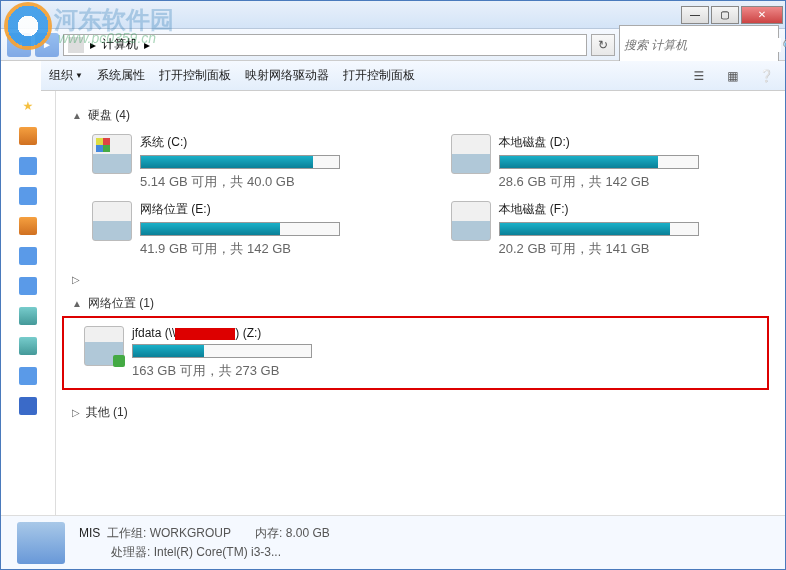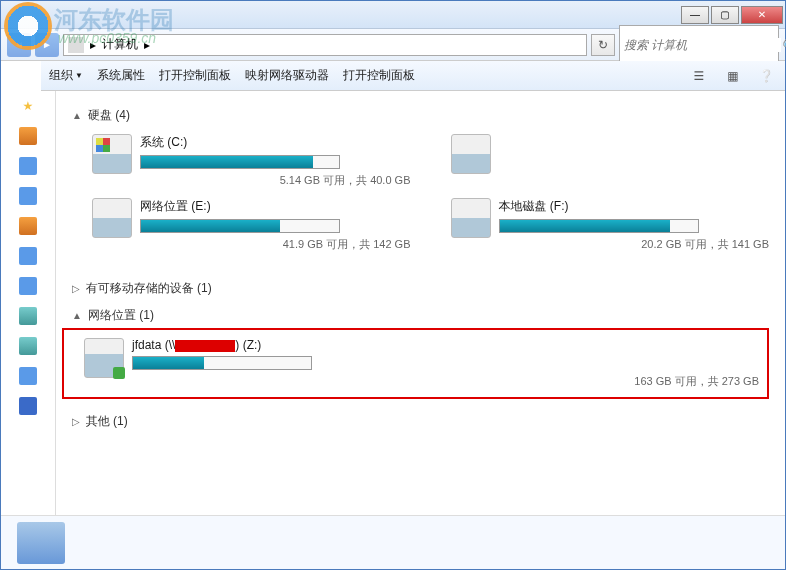--- a/index.html
+++ b/index.html
@@ -33,32 +33,32 @@
     .sb-box { background: linear-gradient(#f5a040, #d07020); border-radius: 2px; }
     .sb-disk { background: linear-gradient(#7cc, #499); border-radius: 2px; }
     .sb-blue { background: #5a9ae8; border-radius: 2px; }
     .sb-monitor { background: #3a6ac8; border-radius: 2px; }
     
     .content { flex: 1; overflow-y: auto; padding: 10px 16px; }
     
     .section-header { display: flex; align-items: center; gap: 6px; margin: 6px 0 10px 0; color: #333; cursor: pointer; }
     .section-header .arrow { font-size: 10px; color: #666; }
     
-    .drives-grid { display: grid; grid-template-columns: 1fr 1fr; gap: 10px 40px; padding-left: 20px; margin-bottom: 28px; }
+    .drives-grid { display: grid; grid-template-columns: 1fr 1fr; gap: 10px 40px; padding-left: 20px; margin-bottom: 16px; }
     
     .drive-item { display: flex; gap: 8px; cursor: pointer; }
     .drive-icon { width: 40px; height: 40px; background: linear-gradient(to bottom, #f0f0f0 50%, #b0c8d8 50%); border: 1px solid #bbb; border-radius: 3px; flex-shrink: 0; position: relative; }
     .drive-icon.win::before { content: ""; position: absolute; left: 3px; top: 3px; width: 14px; height: 14px; background: conic-gradient(#d44 0 90deg, #4a4 90deg 180deg, #48d 180deg 270deg, #dd4 270deg); }
     .drive-icon.net { background: linear-gradient(to bottom, #f0f0f0 40%, #b0c8d8 40%); }
     .drive-icon.net::after { content: ""; position: absolute; bottom: -2px; right: -2px; width: 12px; height: 12px; background: #4a4; border-radius: 2px; }
     .drive-info { flex: 1; }
     .drive-name { color: #1a1a1a; margin-bottom: 4px; }
     .drive-bar { width: 200px; height: 14px; border: 1px solid #999; background: #f8f8f8; margin-bottom: 4px; position: relative; }
     .drive-fill { height: 100%; background: linear-gradient(to bottom, #1ab0c8, #0a8098); }
-    .drive-status { color: #666; font-size: 11px; text-align: right; }
+    .drive-status { color: #666; font-size: 13px; }
     
     .highlight-box { border: 2px solid #d00; padding: 8px 8px 8px 20px; margin-left: -10px; margin-bottom: 14px; }
     .highlight-box .drive-bar { width: 180px; }
     .redacted { display: inline-block; width: 60px; height: 12px; background: #d00; vertical-align: middle; }
     
     .footer { height: 54px; border-top: 1px solid #ddd; display: flex; align-items: center; padding: 0 16px; gap: 14px; background: #f5f9ff; }
     .footer-icon { width: 48px; height: 42px; background: linear-gradient(to bottom, #a8c8e8, #6898d8); border-radius: 3px; }
     .footer-info { display: flex; flex-direction: column; gap: 2px; }
     .footer-row { display: flex; gap: 24px; color: #555; }
     .footer-row strong { color: #222; font-weight: normal; }
@@ -135,20 +135,27 @@
           <div class="drive-info">
             <div class="drive-name">系统 (C:)</div>
             <div class="drive-bar">
                 <div class="drive-fill" style="width:87%"></div>
               </div>
             <div class="drive-status">5.14 GB 可用，共 40.0 GB</div>
           </div>
         </div>
         <div class="drive-item">
           <div class="drive-icon"></div>
+          <div class="drive-info">
+            <div class="drive-name">本地磁盘 (D:)</div>
+            <div class="drive-bar">
+                <div class="drive-fill" style="width:80%"></div>
+              </div>
+            <div class="drive-status">28.6 GB 可用，共 142 GB</div>
+          </div>
         </div>
         <div class="drive-item">
           <div class="drive-icon"></div>
           <div class="drive-info">
             <div class="drive-name">网络位置 (E:)</div>
             <div class="drive-bar">
                 <div class="drive-fill" style="width:70%"></div>
               </div>
             <div class="drive-status">41.9 GB 可用，共 142 GB</div>
           </div>
@@ -160,21 +167,20 @@
             <div class="drive-bar">
                 <div class="drive-fill" style="width:86%"></div>
               </div>
             <div class="drive-status">20.2 GB 可用，共 141 GB</div>
           </div>
         </div>
       </div>
 
       <div class="section-header">
         <span class="arrow">▷</span>
-        <span>有可移动存储的设备 (1)</span>
       </div>
 
       <div class="section-header" style="margin-bottom:4px;">
         <span class="arrow">▲</span>
         <span>网络位置 (1)</span>
       </div>
       <div class="highlight-box">
         <div class="drive-item">
           <div class="drive-icon net"></div>
           <div class="drive-info">
@@ -191,20 +197,29 @@
 
       <div class="section-header">
         <span class="arrow">▷</span>
         <span>其他 (1)</span>
       </div>
     </div>
   </div>
 
   <div class="footer">
     <div class="footer-icon"></div>
+    <div class="footer-info">
+      <div class="footer-row">
+        <span><strong>MIS</strong>&nbsp;&nbsp;<span>工作组:</span> <span>WORKGROUP</span></span>
+        <span><span>内存:</span> <span>8.00 GB</span></span>
+      </div>
+      <div class="footer-row">
+        <span style="margin-left:32px;"><span>处理器:</span> <span>Intel(R) Core(TM) i3-3...</span></span>
+      </div>
+    </div>
   </div>
 </div>
 
 <div class="watermark">
   <div class="watermark-logo"></div>
   <div class="watermark-text">河东软件园</div>
   <div class="watermark-url">www.pc0359.cn</div>
 </div>
 
 </body></html>

